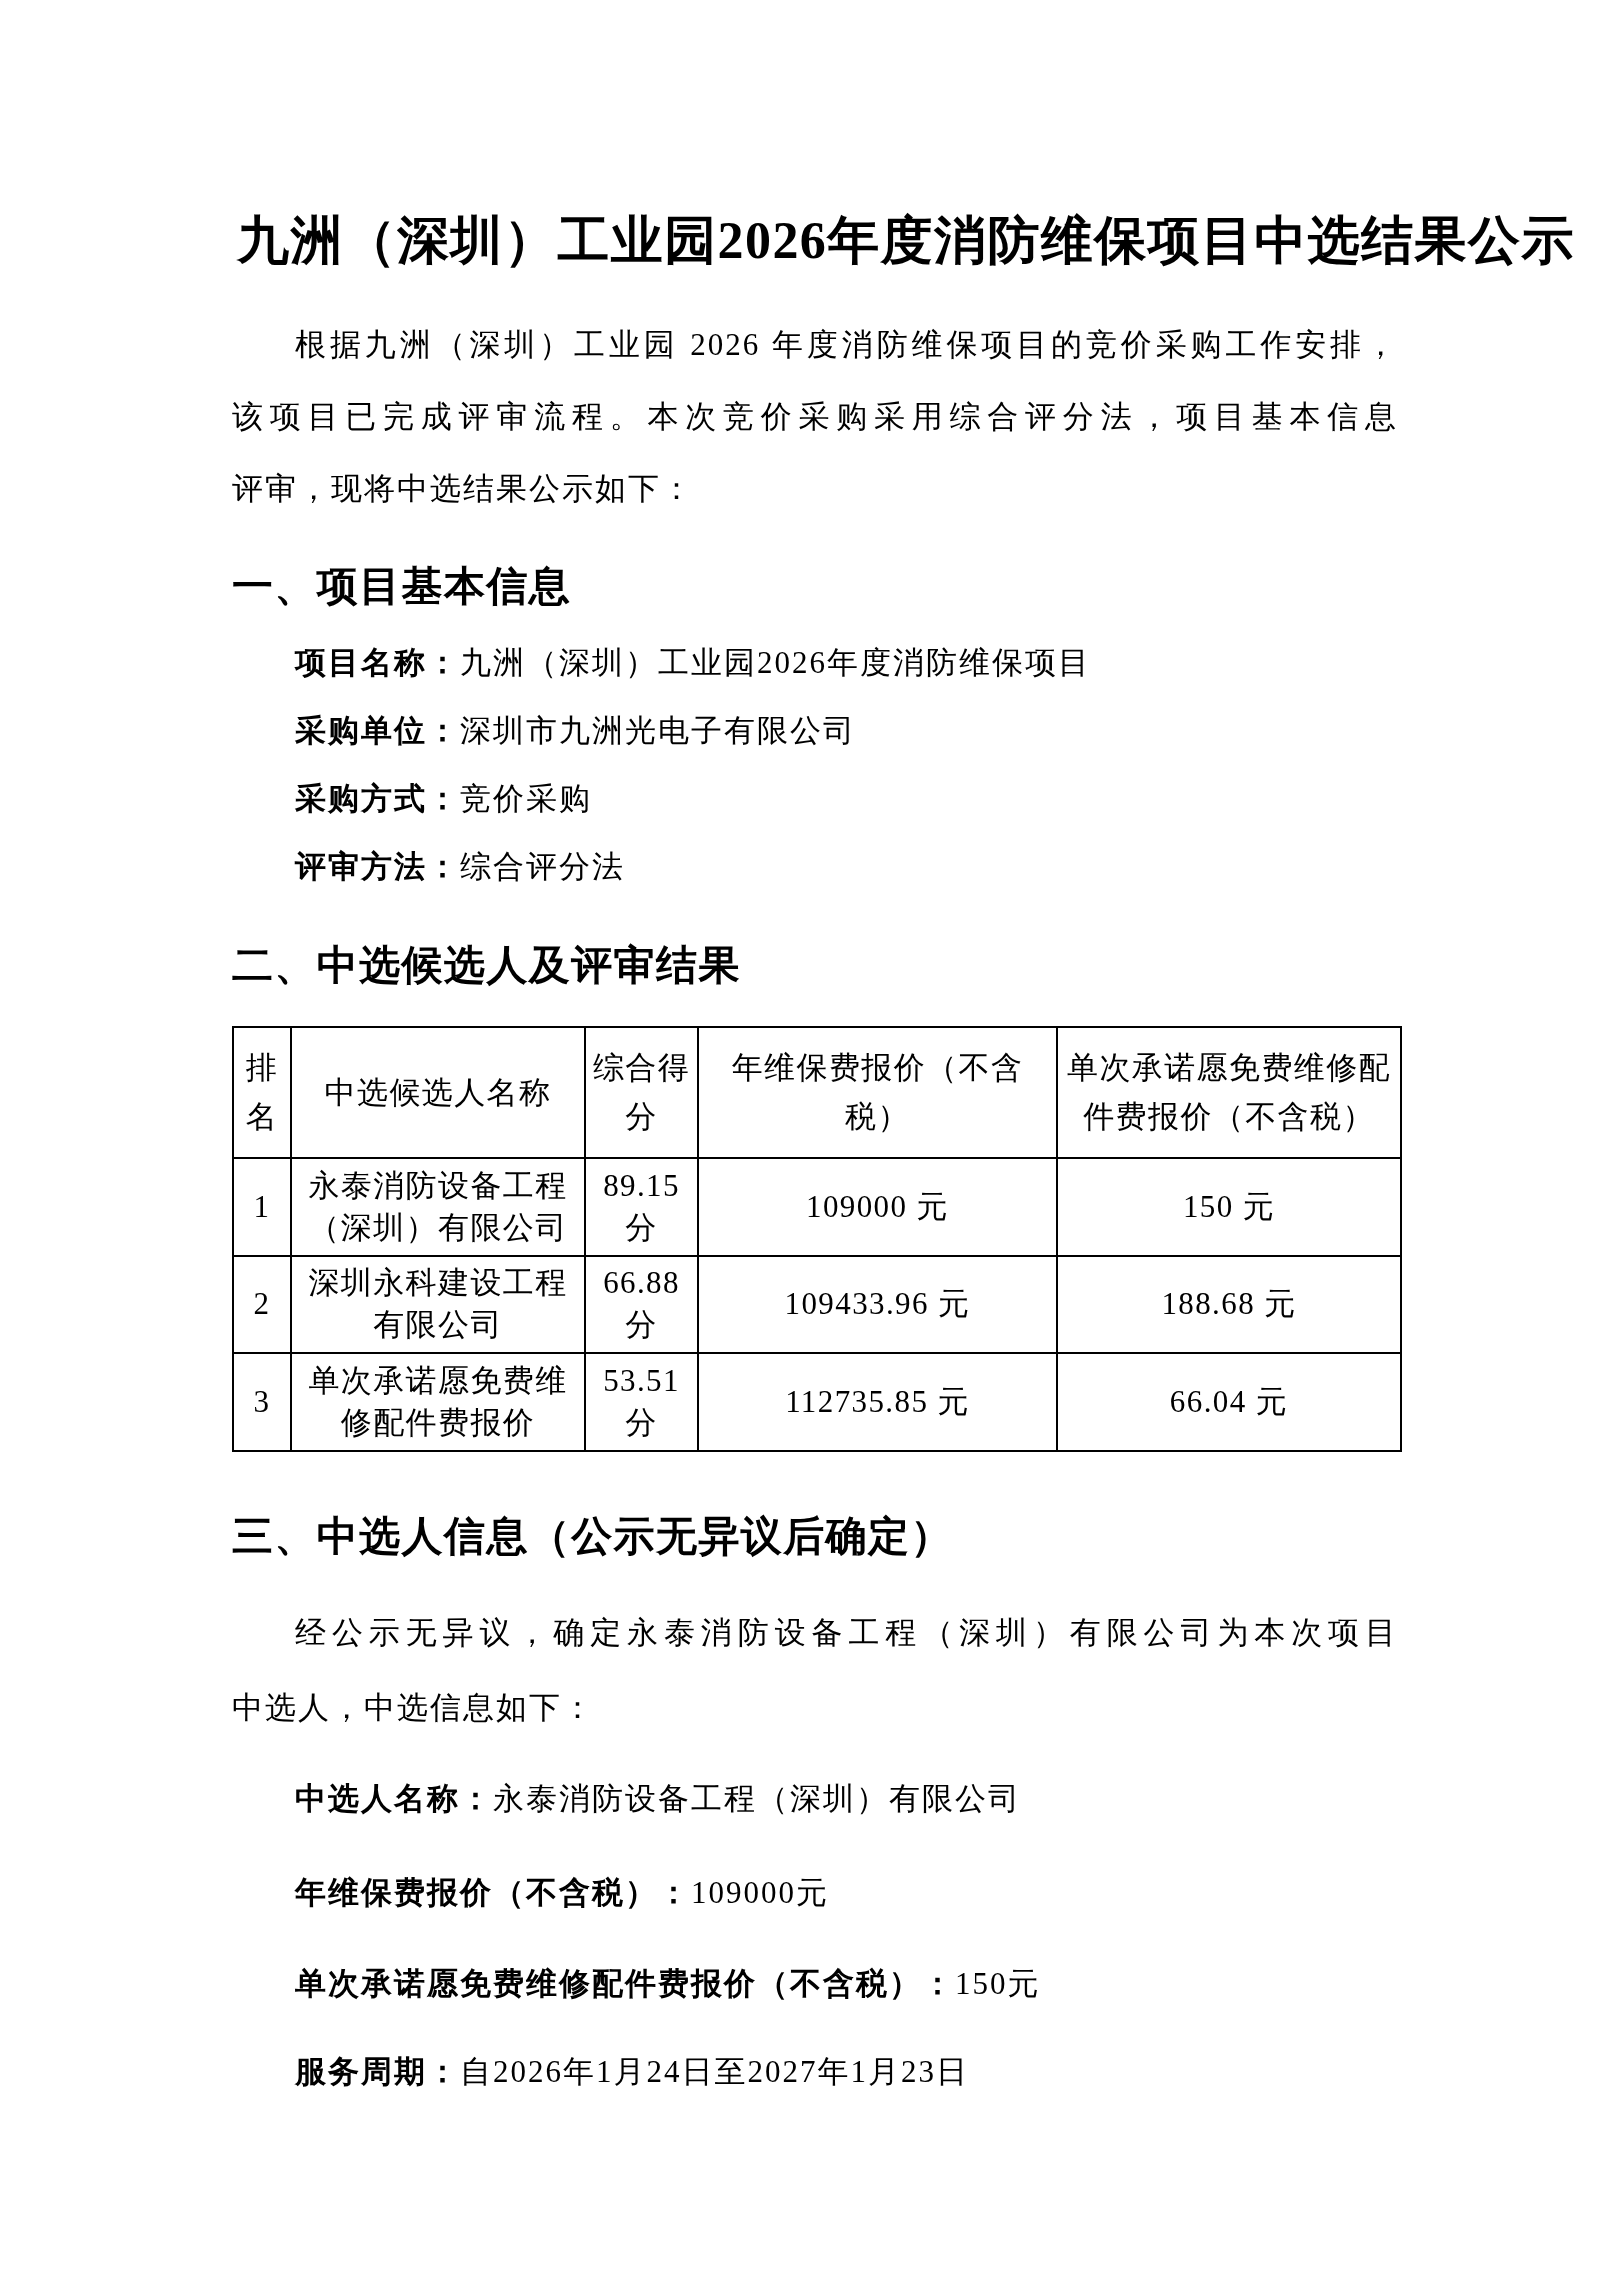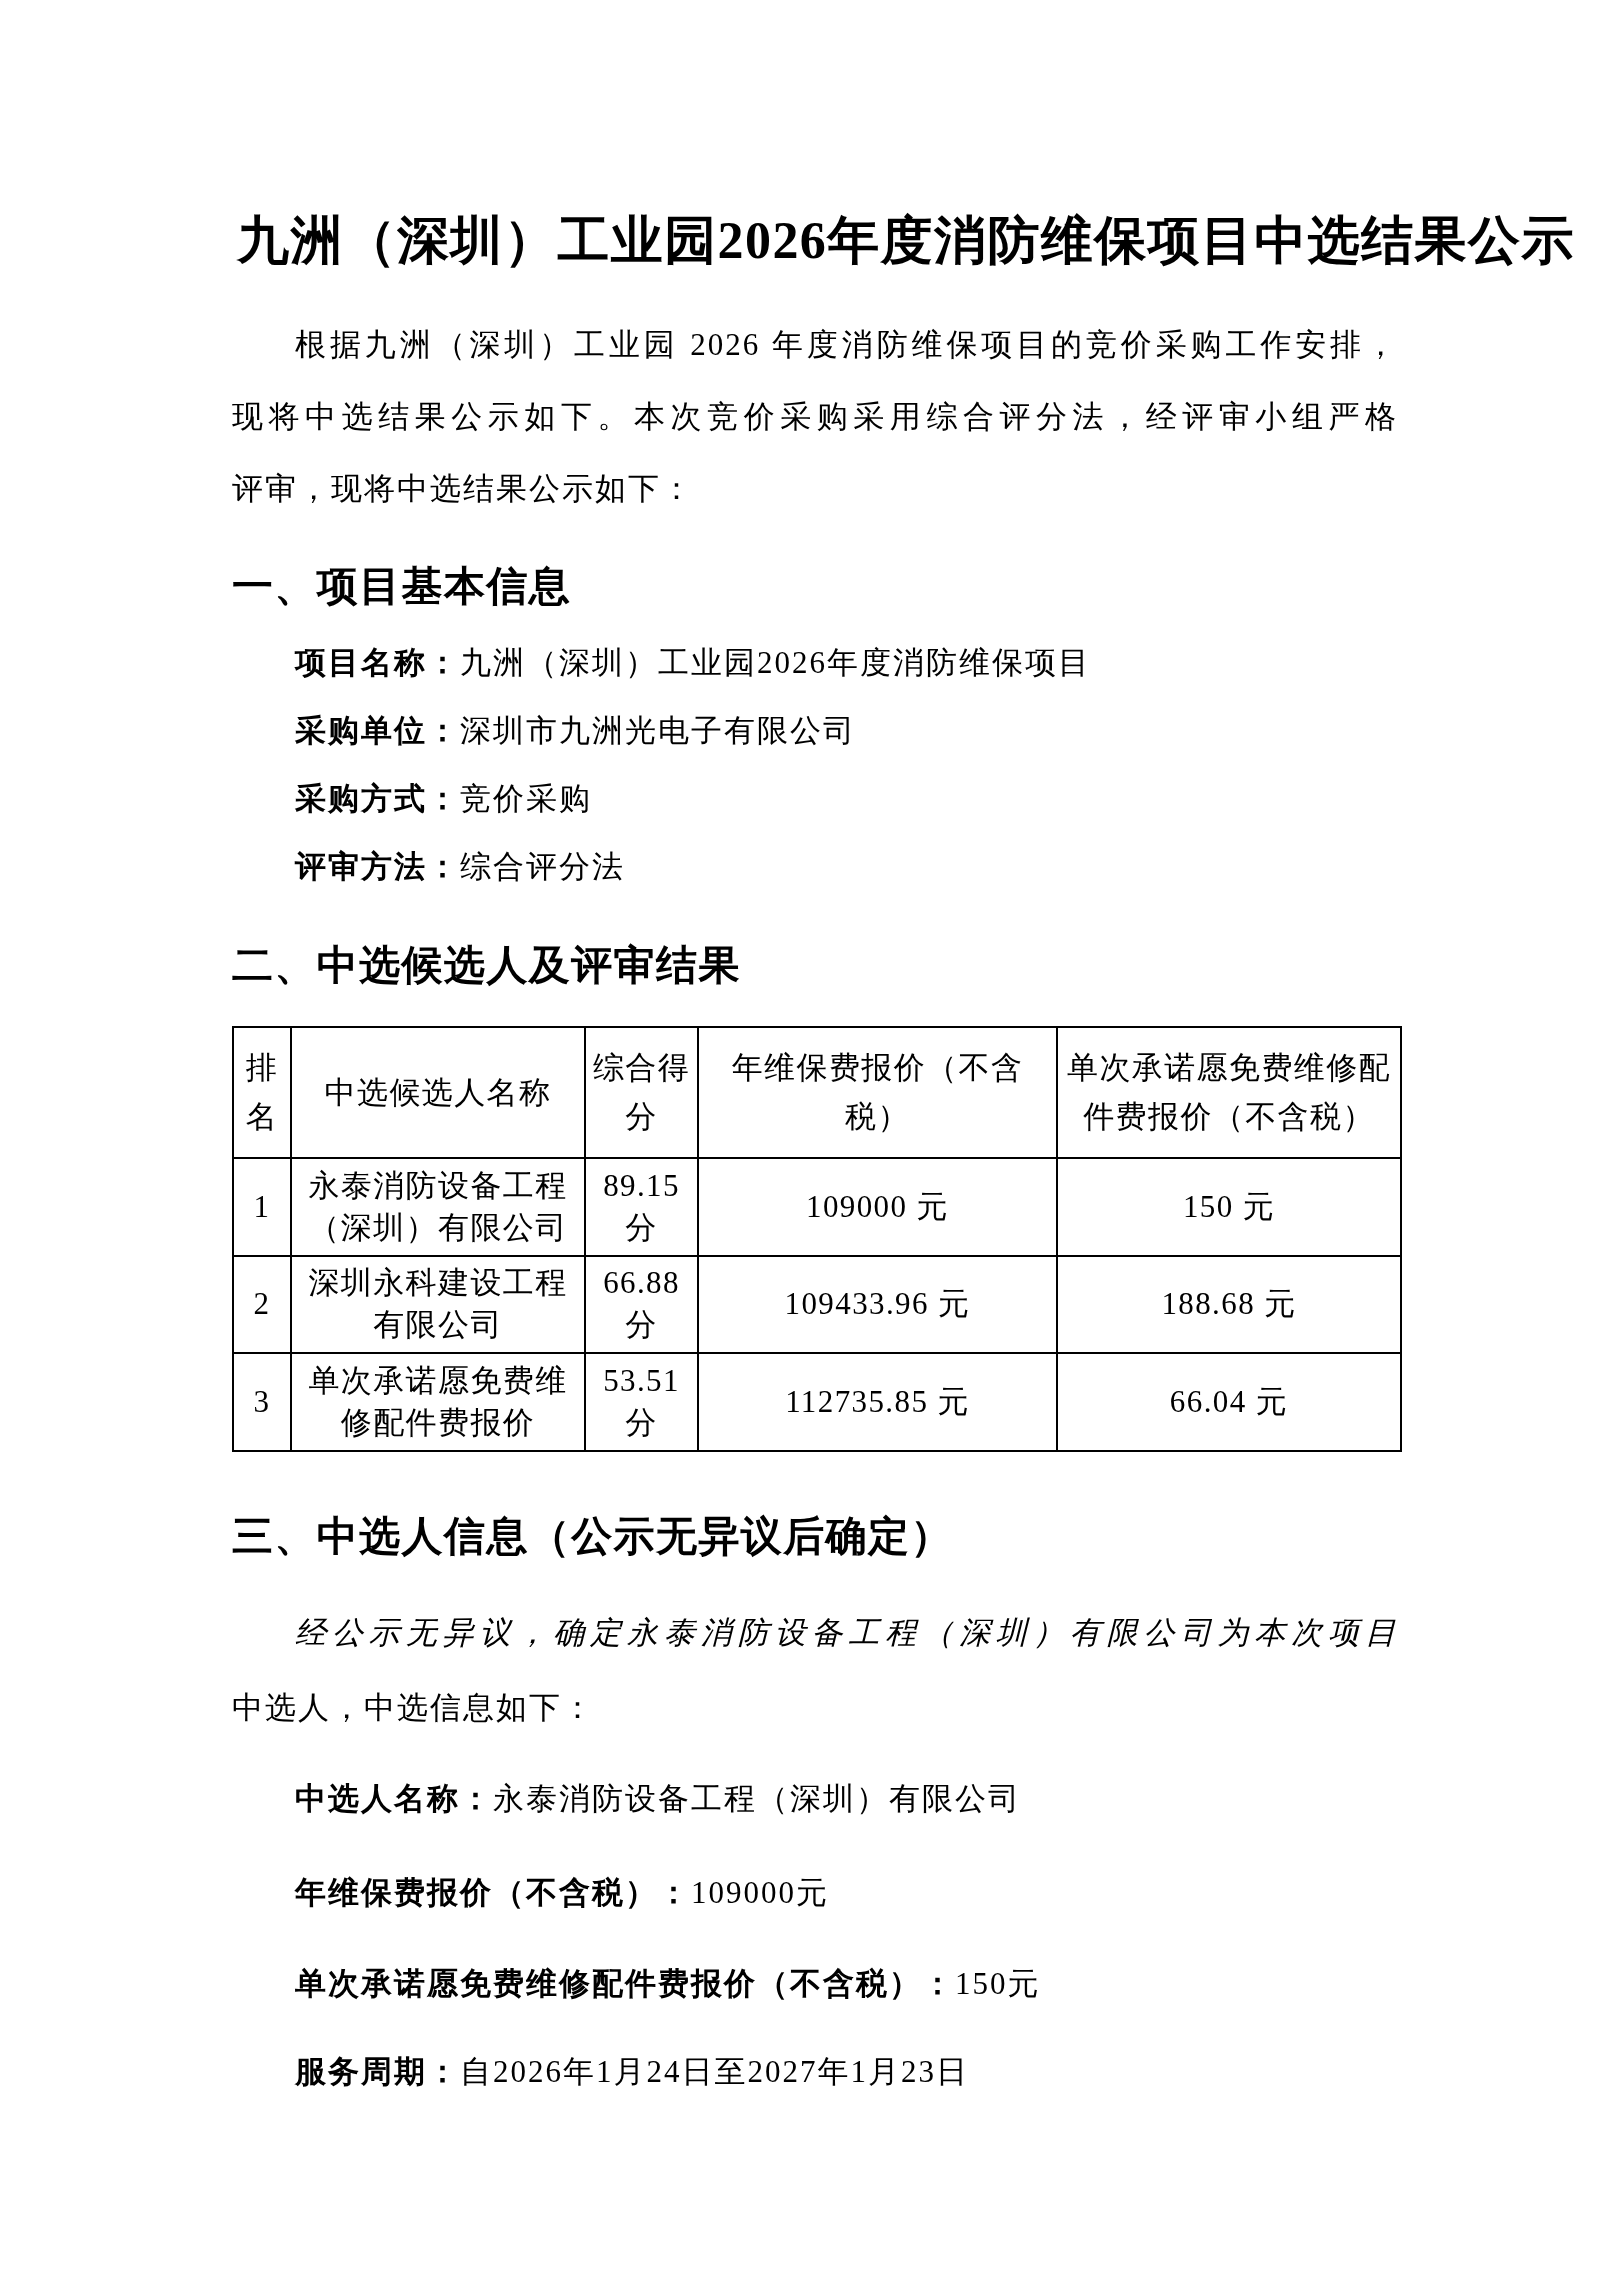--- a/index.html
+++ b/index.html
@@ -90,42 +90,42 @@
   .result-table td { height: 93px; line-height: 42px; }
   .para2 {
     margin-top: 37px;
   }
   .para2 .p2-line {
     line-height: 75px;
     text-align: justify;
     text-align-last: justify;
     text-justify: inter-character;
   }
-  .para2 .p2-line.first { text-indent: 63px; font-style: italic; }
+  .para2 .p2-line.first { text-indent: 63px; }
   .para2 .p2-line.last  { text-align: center; text-align-last: left; font-family: Liberation Serif, serif; }
   .s3-item {
     line-height: 42px;
     padding-left: 63px;
     white-space: nowrap;
   }
   .s3-item.i0 { margin-top: 33px; }
   .s3-item.i1 { margin-top: 52px; }
   .s3-item.i2 { margin-top: 49px; }
   .s3-item.i3 { margin-top: 46px; }
 </style>
 </head>
 <body>
 
 <div class="page">
 
   <h1 class="doc-title">九洲（深圳）工业园2026年度消防维保项目中选结果公示</h1>
 
   <div class="intro">
     <div class="intro-line first">根据九洲（深圳）工业园 2026 年度消防维保项目的竞价采购工作安排，</div>
-    <div class="intro-line">现将中选结果公示如下。本次竞价采购采用综合评分法，经评审小组严格</div>
+    <div class="intro-line">该项目已完成评审流程。本次竞价采购采用综合评分法，项目基本信息</div>
     <div class="intro-line last">评审，现将中选结果公示如下：</div>
   </div>
 
   <h2 class="sec-heading h-one">一、项目基本信息</h2>
 
   <div class="s1-list">
     <div class="s1-item">
       <span class="item-label">项目名称：</span><span class="item-value">九洲（深圳）工业园2026年度消防维保项目</span>
     </div>
     <div class="s1-item">

